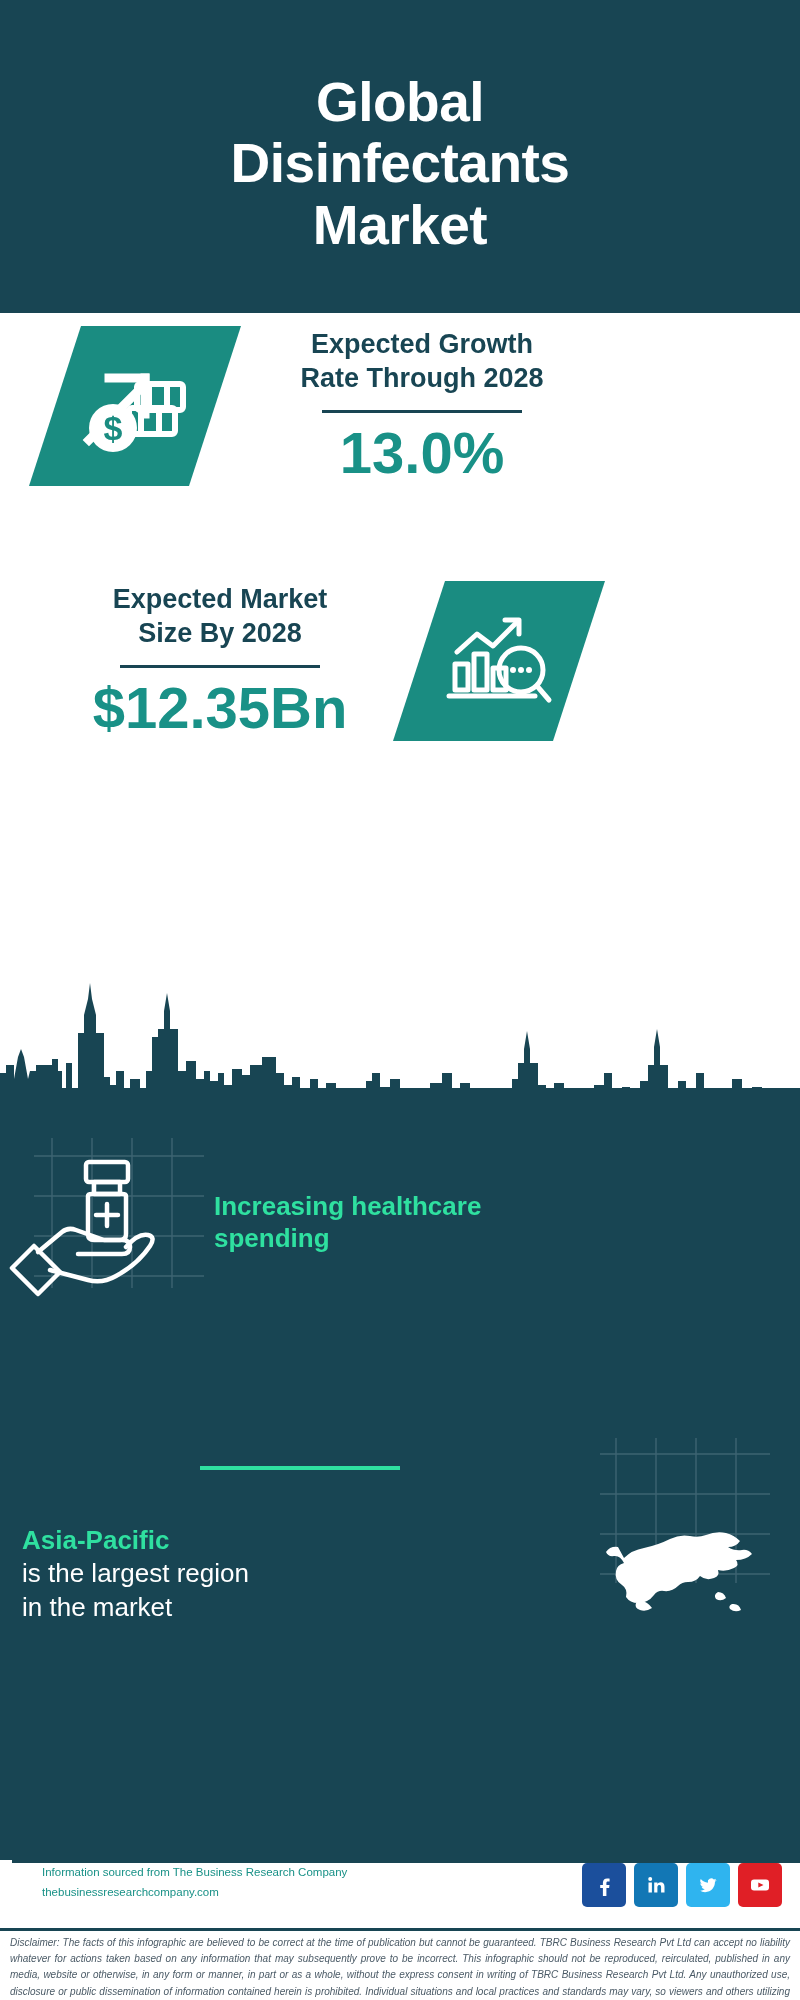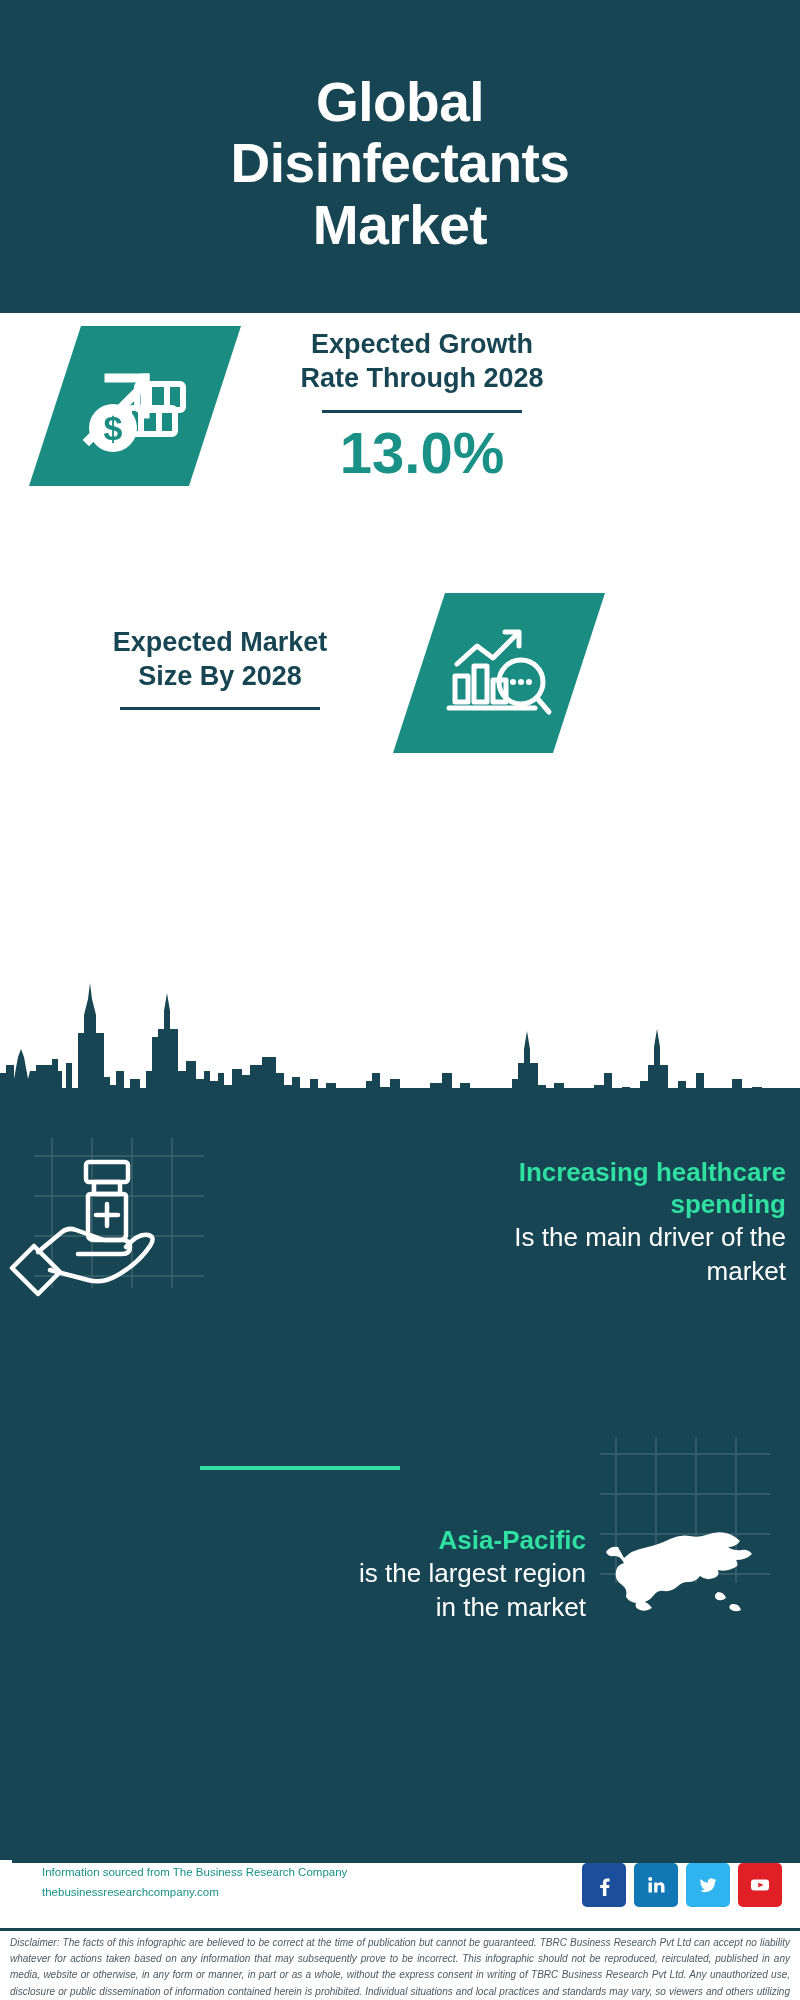--- a/index.html
+++ b/index.html
@@ -61,40 +61,40 @@
     font-weight:bold;
     line-height:1.05;
   }
 
   
   .row1 { position:absolute; top:13px; left:0; width:800px; display:flex; align-items:center; }
   .row1 .para { margin-left:55px; }
   .row1 .stat-text { margin-left:42px; width:330px; }
 
   
-  .row2 { position:absolute; top:268px; left:0; width:800px; display:flex; align-items:center;margin-top:12px; }
+  .row2 { position:absolute; top:268px; left:0; width:800px; display:flex; align-items:center; }
   .row2 .stat-text { margin-left:55px; width:330px; }
   .row2 .para { margin-left:34px; }
 
   
   .skyline-wrap { position:absolute; left:0; top:953px; width:800px; height:160px; }
   .skyline-wrap svg { display:block; width:800px; height:160px; }
   .dark-block {
     position:absolute; left:0; top:1088px;
     width:800px; height:315px;
     background:#184553;
   }
 
   .panel {
     position:absolute; width:800px;
     display:flex; align-items:center;
   }
   .panel-icon { width:200px; height:150px; position:relative; flex:0 0 auto; }
   .panel-icon svg { display:block; }
-  .panel-text { flex:1; text-align:right; padding:0 14px; }
+  .panel-text { flex:1; text-align:left; padding:0 14px; }
   .panel-highlight {
     color:#2fe0a0;
     font-size:26px;
     font-weight:bold;
     line-height:1.22;
   }
   .panel-sub {
     color:#ffffff;
     font-size:26px;
     line-height:1.3;
@@ -190,20 +190,21 @@
       </div>
     </div>
 
     <div class="row2">
       <div class="stat-text">
         <div class="stat-label">
           <div>Expected Market</div>
           <div>Size By 2028</div>
         </div>
         <div class="stat-rule"></div>
+        <div class="stat-value">$12.35Bn</div>
       </div>
       <div class="para">
         <span class="glyph">
           <svg width="112" height="102" viewBox="0 0 112 102">
             <g fill="none" stroke="#ffffff" stroke-width="5" stroke-linecap="round" stroke-linejoin="round">
               <path d="M14 44 L34 26 L50 38 L74 14"></path>
               <path d="M62 12 L76 12 L76 26"></path>
               <rect x="12" y="56" width="13" height="26"></rect>
               <rect x="31" y="46" width="13" height="36"></rect>
               <rect x="50" y="60" width="13" height="22"></rect>
@@ -264,24 +265,20 @@
           <path d="M126 99 q12 -14 22 -12 q8 2 2 11 q-12 18 -34 30 q-14 8 -28 4 L50 122"></path>
           <path d="M12 120 L34 98 L60 124 L38 146 Z"></path>
         </g>
       </svg>
     </div>
     <div class="panel-text">
       <div class="panel-highlight">
         <div>Increasing healthcare</div>
         <div>spending</div>
       </div>
-      <div class="panel-sub">
-        <div>Is the main driver of the</div>
-        <div>market</div>
-      </div>
     </div>
   </div>
 
   <div class="mid-rule" style="left:200px; top:1466px; width:200px;"></div>
 
   <div class="panel" style="top:1500px; left:0;">
     <div class="panel-text" style="padding-left:22px;">
       <div class="panel-highlight">Asia-Pacific</div>
       <div class="panel-sub">
         <div>is the largest region</div>

